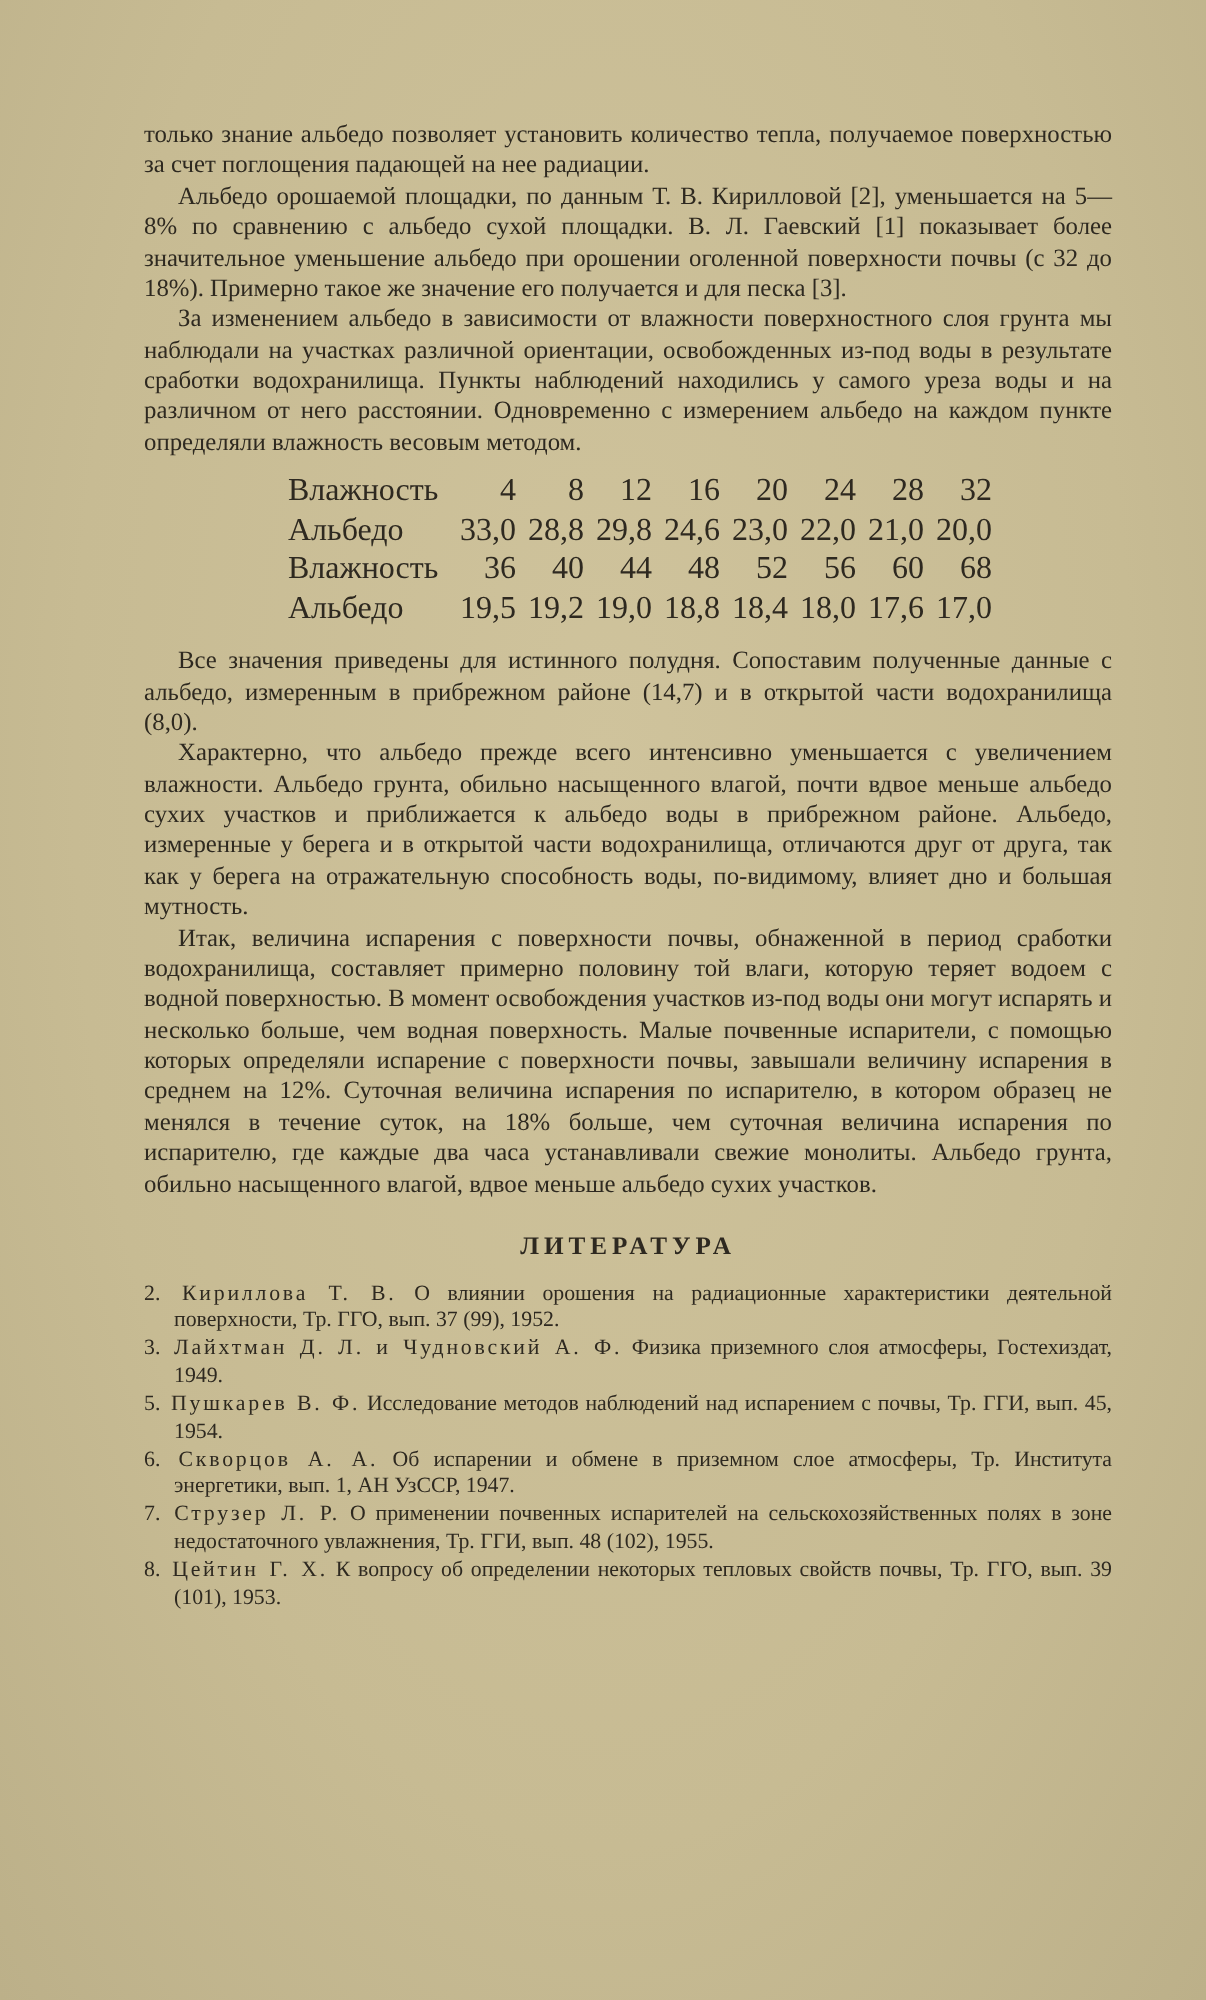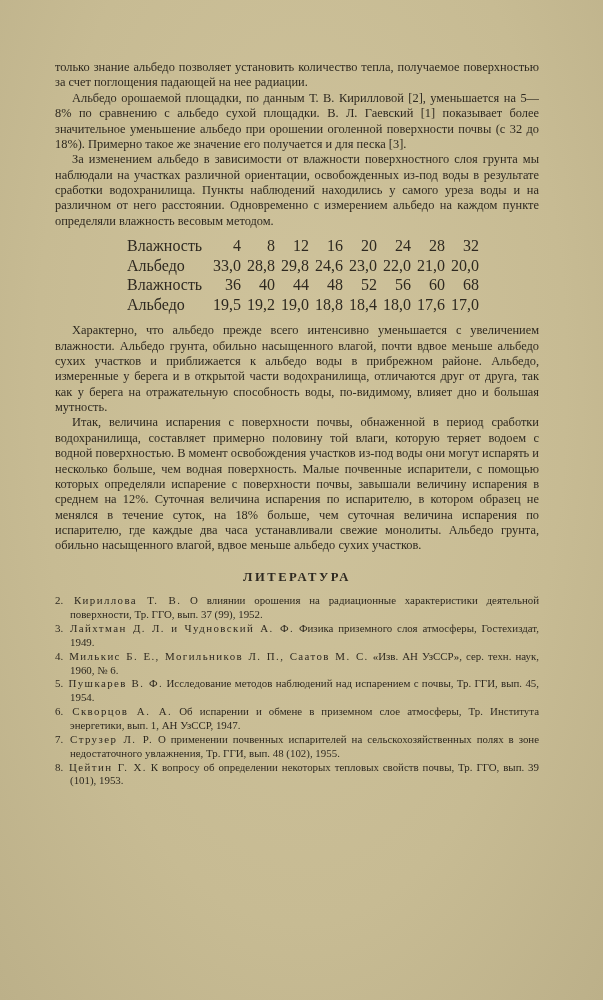--- a/index.html
+++ b/index.html
@@ -9,21 +9,21 @@
     background:#b5a97f;
   }
   .paper {
     position:relative;
     width:603px; height:1000px;
     background: radial-gradient(ellipse at 50% 38%, #cfc39c 0%, #c7bb93 62%, #bcb089 100%);
     overflow:hidden;
   }
   .content {
     position:absolute;
-    left:55px; top:60px; width:484px;
+    left:72px; top:60px; width:484px;
     font-size:12.4px;
     line-height:1.24;
     color:#2e2920;
     text-align:justify;
   }
   .content p { margin:0; text-indent:17px; }
   .content p.no-indent { text-indent:0; }
 
   .dtable {
     margin:7px 0 9px 72px;
@@ -105,40 +105,36 @@
         <span class="dval">19,2</span>
         <span class="dval">19,0</span>
         <span class="dval">18,8</span>
         <span class="dval">18,4</span>
         <span class="dval">18,0</span>
         <span class="dval">17,6</span>
         <span class="dval">17,0</span>
       </div>
     </div>
 
+    <p>Все значения приведены для истинного полудня. Сопоставим полученные данные с альбедо, измеренным в прибрежном районе (14,7) и в открытой части водохранилища (8,0).</p>
     <p>Характерно, что альбедо прежде всего интенсивно уменьшается с увеличением влажности. Альбедо грунта, обильно насыщенного влагой, почти вдвое меньше альбедо сухих участков и приближается к альбедо воды в прибрежном районе. Альбедо, измеренные у берега и в открытой части водохранилища, отличаются друг от друга, так как у берега на отражательную способность воды, по-видимому, влияет дно и большая мутность.</p>
     <p>Итак, величина испарения с поверхности почвы, обнаженной в период сработки водохранилища, составляет примерно половину той влаги, которую теряет водоем с водной поверхностью. В момент освобождения участков из-под воды они могут испарять и несколько больше, чем водная поверхность. Малые почвенные испарители, с помощью которых определяли испарение с поверхности почвы, завышали величину испарения в среднем на 12%. Суточная величина испарения по испарителю, в котором образец не менялся в течение суток, на 18% больше, чем суточная величина испарения по испарителю, где каждые два часа устанавливали свежие монолиты. Альбедо грунта, обильно насыщенного влагой, вдвое меньше альбедо сухих участков.</p>
 
     <div class="lit-heading">ЛИТЕРАТУРА</div>
 
     <div class="refs">
       <div class="ref">
         <span class="ref-num">2.</span>
         <span class="ref-author">Кириллова Т. В.</span>
         <span>О влиянии орошения на радиационные характеристики деятельной поверхности, Тр. ГГО, вып. 37 (99), 1952.</span>
       </div>
       <div class="ref">
         <span class="ref-num">3.</span>
         <span class="ref-author">Лайхтман Д. Л. и Чудновский А. Ф.</span>
         <span>Физика приземного слоя атмосферы, Гостехиздат, 1949.</span>
-      </div>
-      <div class="ref">
-        <span class="ref-num">4.</span>
-        <span class="ref-author">Милькис Б. Е., Могильников Л. П., Саатов М. С.</span>
-        <span>«Изв. АН УзССР», сер. техн. наук, 1960, № 6.</span>
       </div>
       <div class="ref">
         <span class="ref-num">5.</span>
         <span class="ref-author">Пушкарев В. Ф.</span>
         <span>Исследование методов наблюдений над испарением с почвы, Тр. ГГИ, вып. 45, 1954.</span>
       </div>
       <div class="ref">
         <span class="ref-num">6.</span>
         <span class="ref-author">Скворцов А. А.</span>
         <span>Об испарении и обмене в приземном слое атмосферы, Тр. Института энергетики, вып. 1, АН УзССР, 1947.</span>

